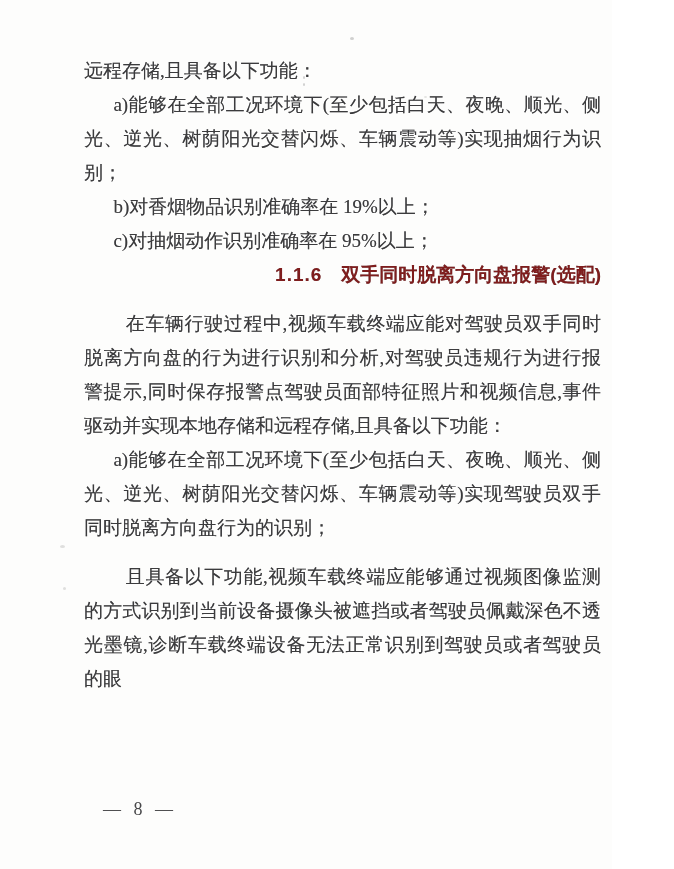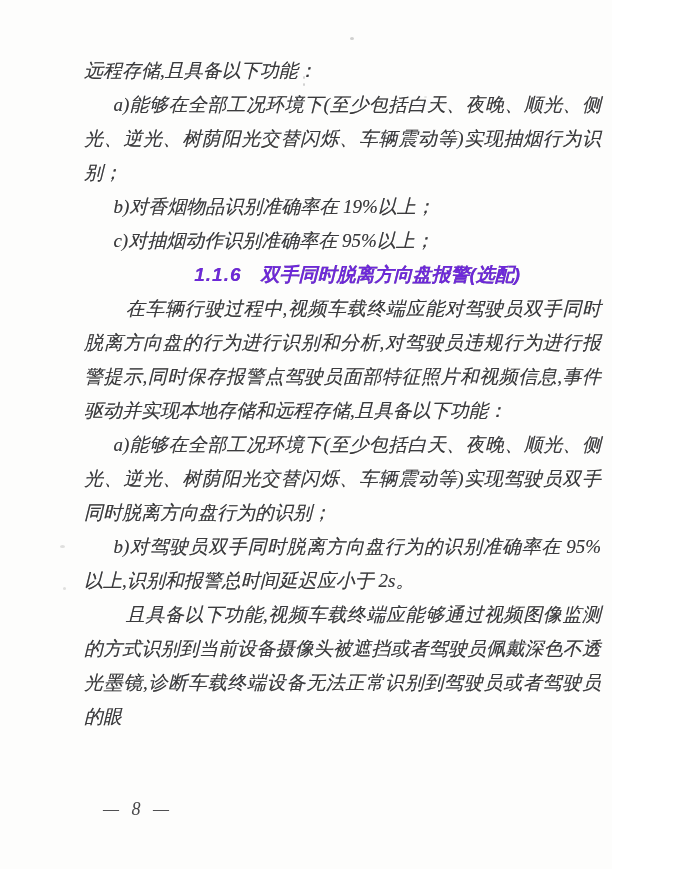--- a/index.html
+++ b/index.html
@@ -8,45 +8,44 @@
     background: #ffffff;
   }
   .page {
     position: relative;
     width: 612px;
     height: 869px;
     background: #fdfdfc;
     overflow: hidden;
     font-family: "Liberation Serif", "DejaVu Serif", serif;
     color: #3b3b3d;
-    font-style: italic;
   }
   .content {
     position: absolute;
     left: 84px;
     top: 54px;
     width: 517px;
     font-size: 19px;
     line-height: 34px;
     text-align: justify;
     text-justify: inter-character;
   }
   .content p {
     margin: 0;
     text-shadow: 0 0 0.5px rgba(70,70,72,0.55);
   }
   p.flush   { text-indent: 0; }
   p.list    { text-indent: 1.55em; }
-  p.indent2 { text-indent: 2.2em; }
+  p.indent2 { text-indent: 2.2em; margin-top: 15px; }
   p.heading {
     text-indent: 1.55em;
     font-family: "Liberation Sans", "DejaVu Sans", sans-serif;
     font-weight: bold;
-    color: #6d28d9;
-    text-align: center;
+    color: #7f1d1d;
+    text-align: right;
   }
   p.heading .hnum { margin-right: 1em; letter-spacing: 1px; }
   .footer {
     position: absolute;
     left: 103px;
     top: 799px;
     font-size: 18px;
     letter-spacing: 4px;
     color: #48484a;
   }
@@ -74,21 +73,20 @@
     <p class="list">a)能够在全部工况环境下(至少包括白天、夜晚、顺光、侧光、逆光、树荫阳光交替闪烁、车辆震动等)实现抽烟行为识别；</p>
     <p class="list">b)对香烟物品识别准确率在 19%以上；</p>
     <p class="list">c)对抽烟动作识别准确率在 95%以上；</p>
 
     <p class="heading">
       <span class="hnum">1.1.6</span><span class="htitle">双手同时脱离方向盘报警(选配)</span>
     </p>
 
     <p class="indent2">在车辆行驶过程中,视频车载终端应能对驾驶员双手同时脱离方向盘的行为进行识别和分析,对驾驶员违规行为进行报警提示,同时保存报警点驾驶员面部特征照片和视频信息,事件驱动并实现本地存储和远程存储,且具备以下功能：</p>
     <p class="list">a)能够在全部工况环境下(至少包括白天、夜晚、顺光、侧光、逆光、树荫阳光交替闪烁、车辆震动等)实现驾驶员双手同时脱离方向盘行为的识别；</p>
-    <p class="list">b)对驾驶员双手同时脱离方向盘行为的识别准确率在 95%以上,识别和报警总时间延迟应小于 2s。</p>
 
 
     <p class="indent2">且具备以下功能,视频车载终端应能够通过视频图像监测的方式识别到当前设备摄像头被遮挡或者驾驶员佩戴深色不透光墨镜,诊断车载终端设备无法正常识别到驾驶员或者驾驶员的眼</p>
   </div>
 
   <div class="footer">— 8 —</div>
 
   <div class="speck s1"></div>
   <div class="speck s2"></div>
   <div class="speck s3"></div>

